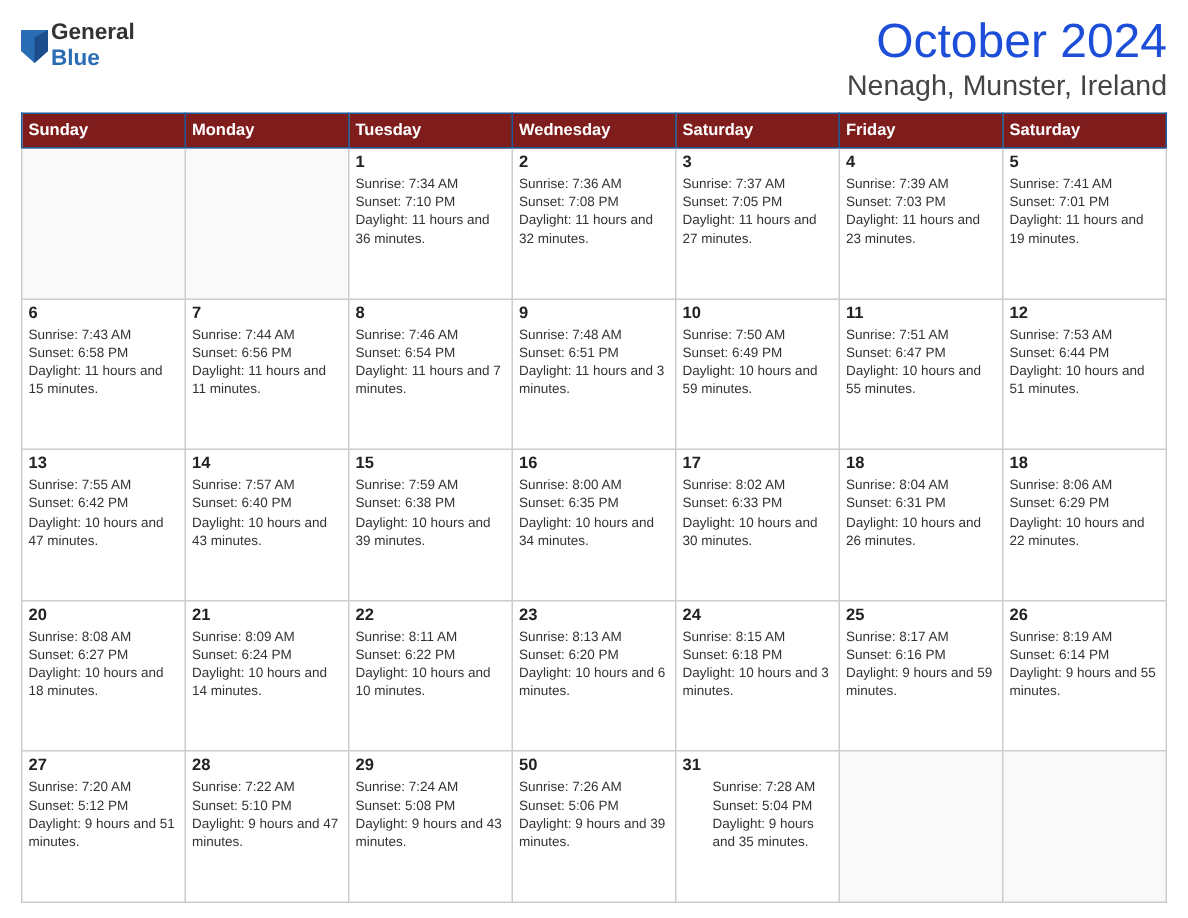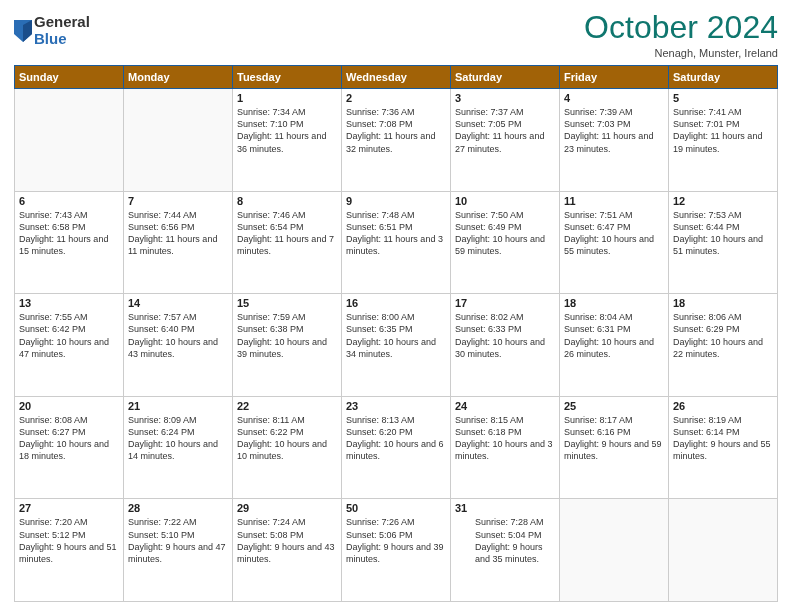--- a/index.html
+++ b/index.html
@@ -49,37 +49,37 @@
       width: 18px;
       height: 22px;
       margin-right: 2px;
     }
     .title-block {
       text-align: right;
     }
     .month-title {
       font-size: 32px;
       font-weight: normal;
-      color: #0f766e;
+      color: #1d4ed8;
       line-height: 1.1;
     }
     .location-title {
-      font-size: 11px;
+      font-size: 19px;
       color: #444;
       margin-top: 2px;
     }
     .calendar {
       flex: 1;
       border: 1px solid #ccc;
       border-collapse: collapse;
       width: 100%;
       table-layout: fixed;
     }
     .calendar th {
-      background: #a16207;
+      background: #7f1d1d;
       color: #fff;
       font-size: 11px;
       font-weight: bold;
       padding: 5px 4px;
       text-align: left;
       border: 1px solid #1a5a9a;
     }
     .calendar td {
       border: 1px solid #ccc;
       vertical-align: top;

